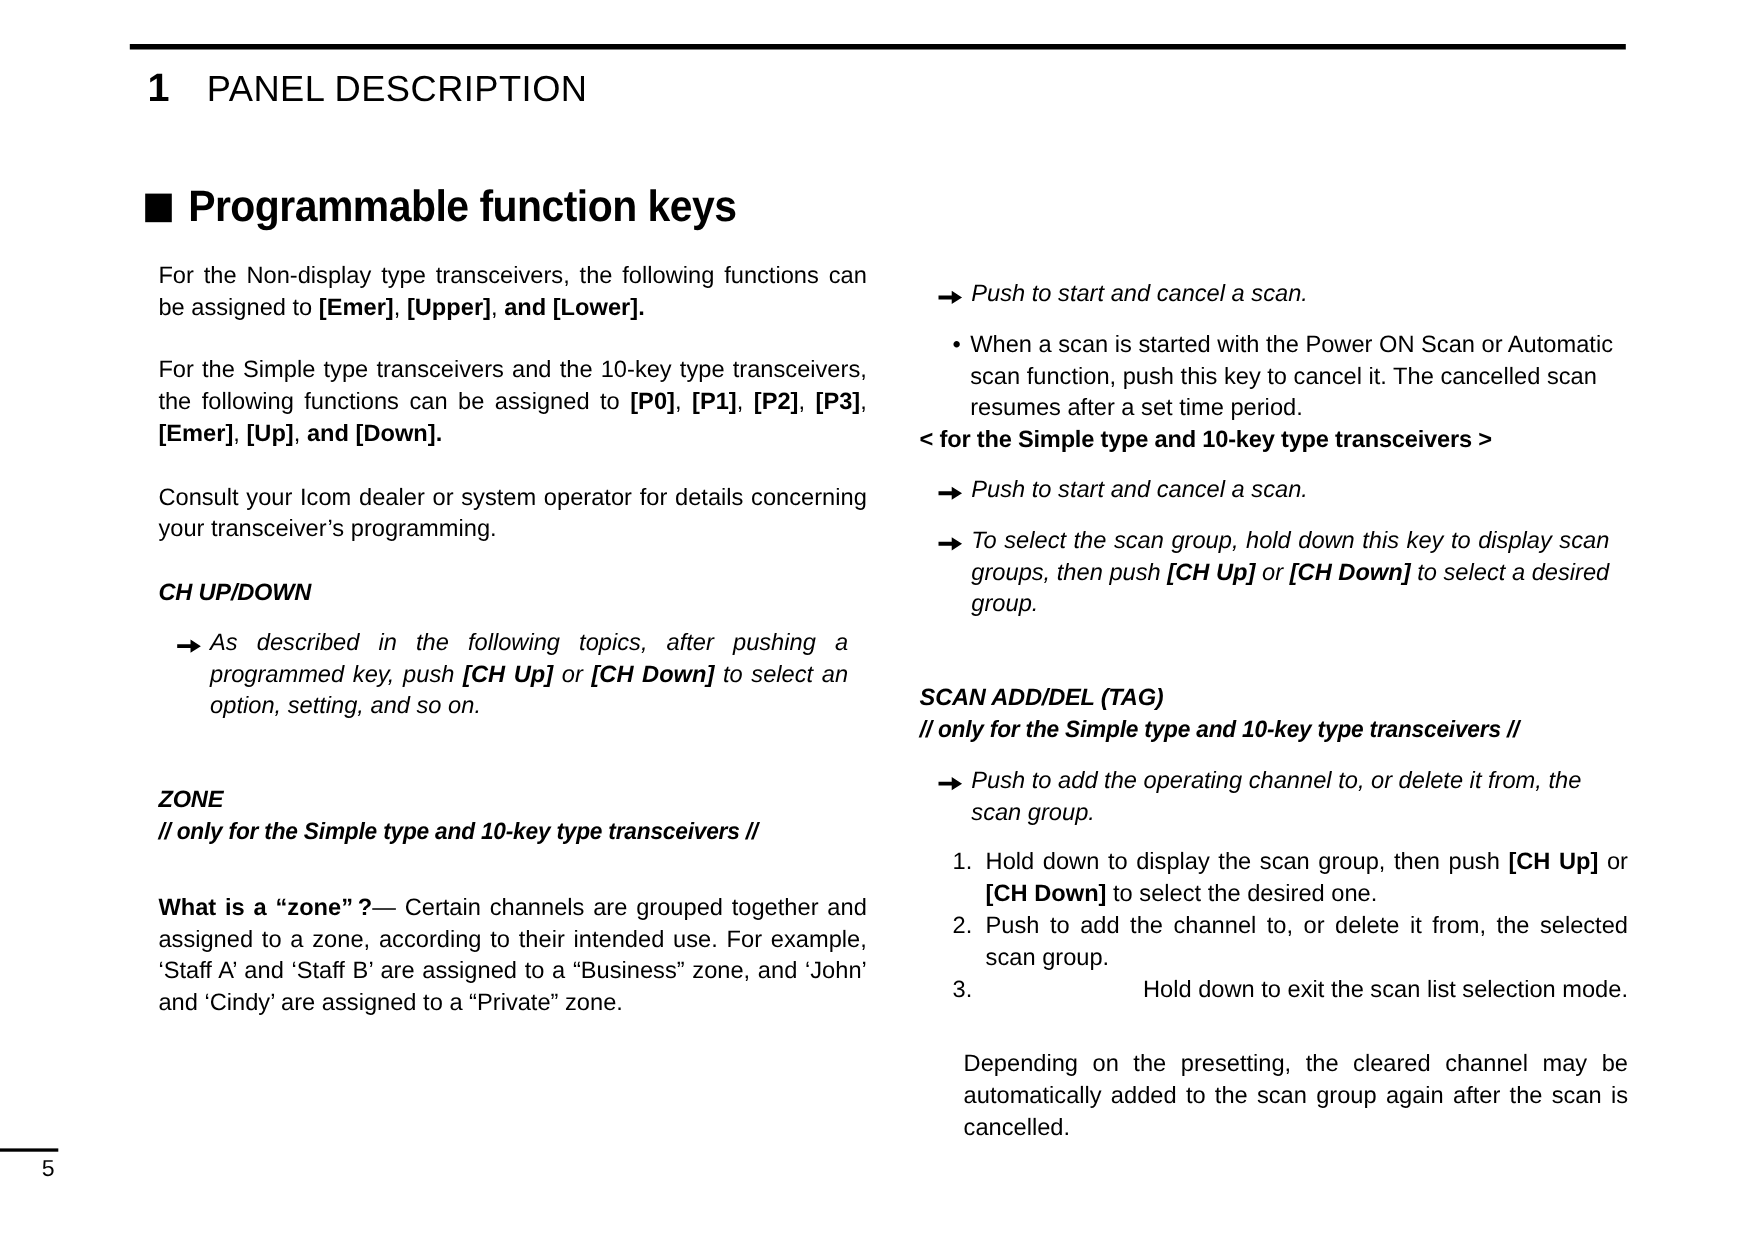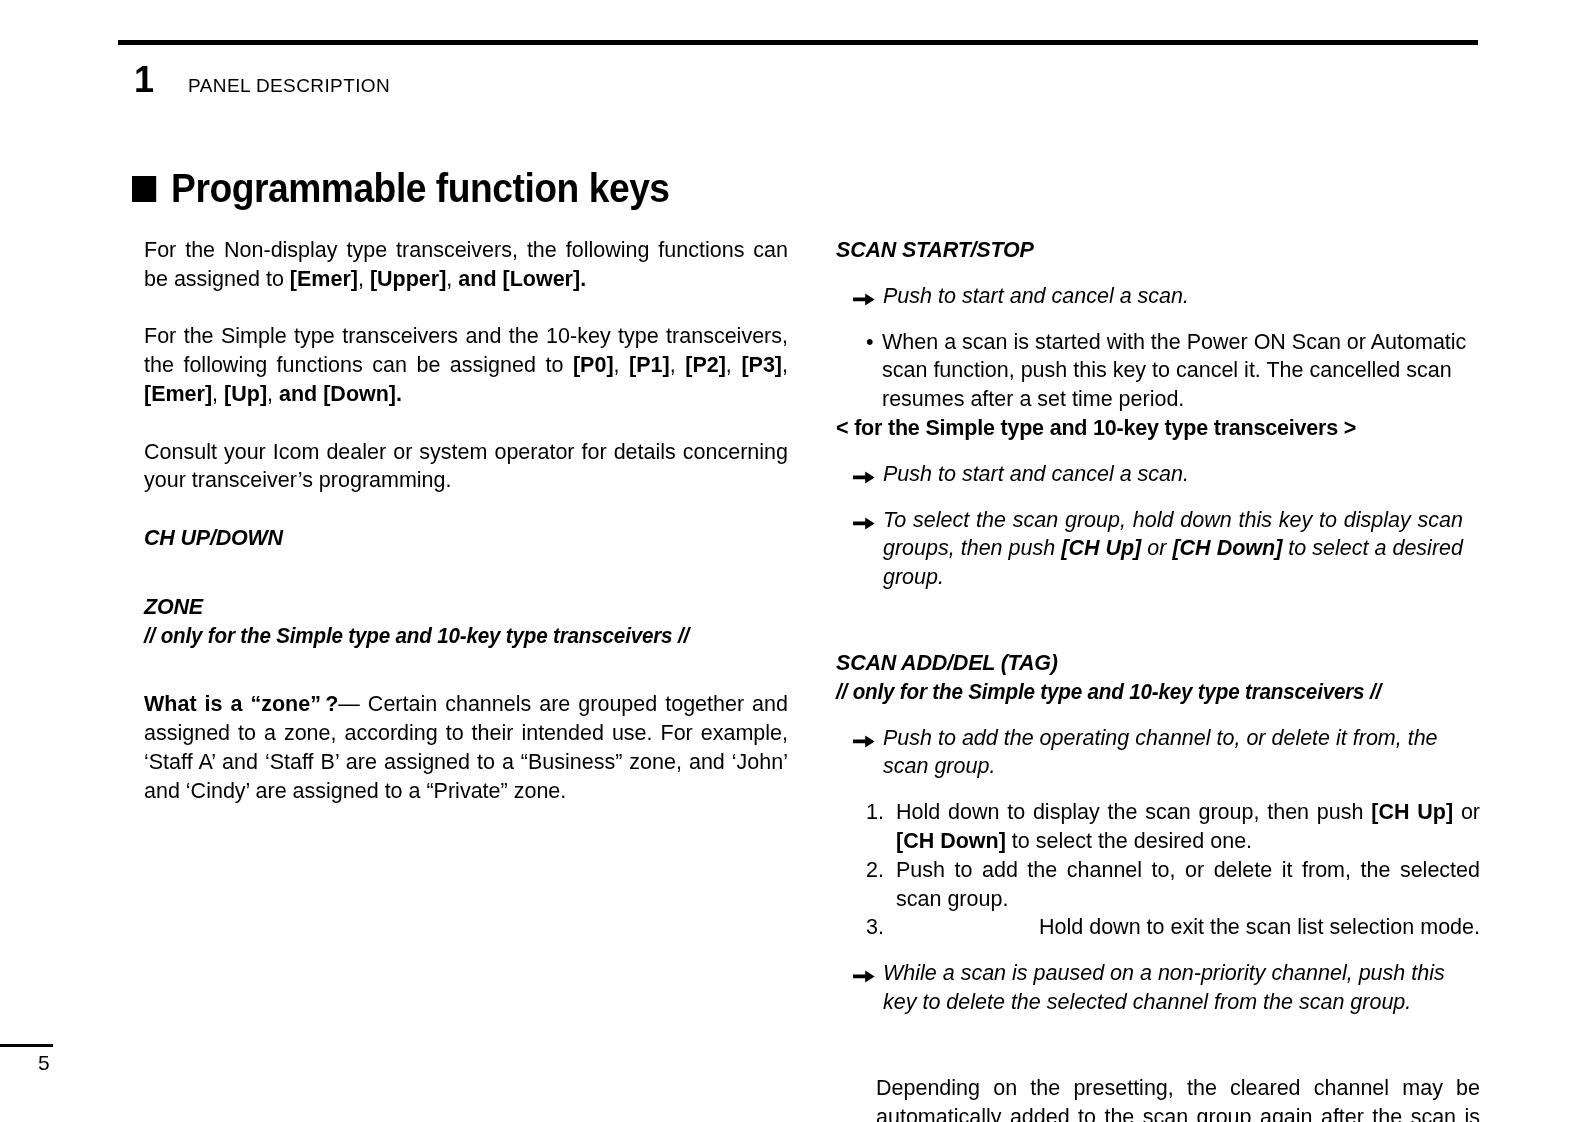--- a/index.html
+++ b/index.html
@@ -32,21 +32,21 @@
     display: flex;
     align-items: baseline;
   }
   #chapter-num {
     font-size: 36px;
     font-weight: bold;
     line-height: 1;
     font-family: "Liberation Sans", sans-serif;
   }
   #chapter-title {
-    font-size: 19px;
+    font-size: 33px;
     font-weight: normal;
     letter-spacing: 0.4px;
     margin-left: 34px;
     line-height: 1;
   }
 
   
   #section-heading {
     position: absolute;
     left: 132px;
@@ -203,40 +203,47 @@
 <div class="column" id="col-left">
 
   <p class="para"><span>For the Non-display type transceivers, the following functions can be assigned to </span><b>[Emer]</b><span>, </span><b>[Upper]</b><span>, </span><b>and [Lower].</b></p>
 
   <p class="para"><span>For the Simple type transceivers and the 10-key type transceivers, the following functions can be assigned to </span><b>[P0]</b><span>, </span><b>[P1]</b><span>, </span><b>[P2]</b><span>, </span><b>[P3]</b><span>, </span><b>[Emer]</b><span>, </span><b>[Up]</b><span>, </span><b>and [Down].</b></p>
 
   <p class="para"><span>Consult your Icom dealer or system operator for details concerning your transceiver’s programming.</span></p>
 
   <div class="subhead">CH UP/DOWN</div>
 
+  <div class="arrow-item">
+    <span class="arrow-glyph">
+      <svg width="22" height="13" viewBox="0 0 22 13" aria-hidden="true">
+        <path d="M0 4.6 h12.2 V0.4 L21.6 6.4 L12.2 12.4 V8.2 H0 Z" fill="#000"></path>
+      </svg>
+    </span>
+    <span class="arrow-body"><span>As described in the following topics, after pushing a programmed key, push </span><b>[CH Up]</b><span> or </span><b>[CH Down]</b><span> to select an option, setting, and so on.</span></span>
+  </div>
 
   <div class="gap-md"></div>
 
   <div class="subhead">ZONE</div>
 
   <div class="subhead narrow">// only for the Simple type and 10-key type transceivers //</div>
 
 
   <div class="gap-md"></div>
 
   <div class="note">
     <span class="note-hatch"></span>
     <span class="note-text"><b>What is a “zone” ?</b><span>— Certain channels are grouped together and assigned to a zone, according to their intended use. For example, ‘Staff A’ and ‘Staff B’ are assigned to a “Business” zone, and ‘John’ and ‘Cindy’ are assigned to a “Private” zone.</span></span>
   </div>
 
 </div>
 
 <div class="column" id="col-right">
 
-  <div class="subhead">SCAN START/STOP</div>
 
 
   <div class="arrow-item">
     <span class="arrow-glyph">
       <svg width="22" height="13" viewBox="0 0 22 13" aria-hidden="true">
         <path d="M0 4.6 h12.2 V0.4 L21.6 6.4 L12.2 12.4 V8.2 H0 Z" fill="#000"></path>
       </svg>
     </span>
     <span class="arrow-body ragged">Push to start and cancel a scan.</span>
   </div>
@@ -289,28 +296,20 @@
   <div class="num-item">
     <span class="num-glyph">2.</span>
     <span class="num-body"><span>Push to add the channel to, or delete it from, the selected scan group.</span></span>
   </div>
 
   <div class="num-item">
     <span class="num-glyph">3.</span>
     <span class="num-body ragged"><span>Hold down to exit the scan list selection mode.</span></span>
   </div>
 
-  <div class="arrow-item">
-    <span class="arrow-glyph">
-      <svg width="22" height="13" viewBox="0 0 22 13" aria-hidden="true">
-        <path d="M0 4.6 h12.2 V0.4 L21.6 6.4 L12.2 12.4 V8.2 H0 Z" fill="#000"></path>
-      </svg>
-    </span>
-    <span class="arrow-body ragged">While a scan is paused on a non-priority channel, push this key to delete the selected channel from the scan group.</span>
-  </div>
 
   <div class="gap-md"></div>
 
   <div class="note" style="margin-left:40px;">
     <span class="note-hatch"></span>
     <span class="note-text">Depending on the presetting, the cleared channel may be automatically added to the scan group again after the scan is cancelled.</span>
   </div>
 
 </div>
 

